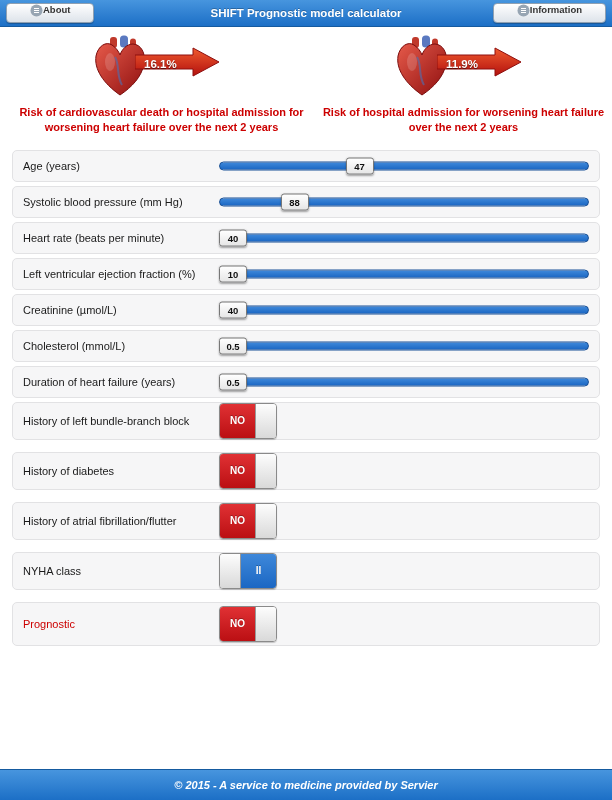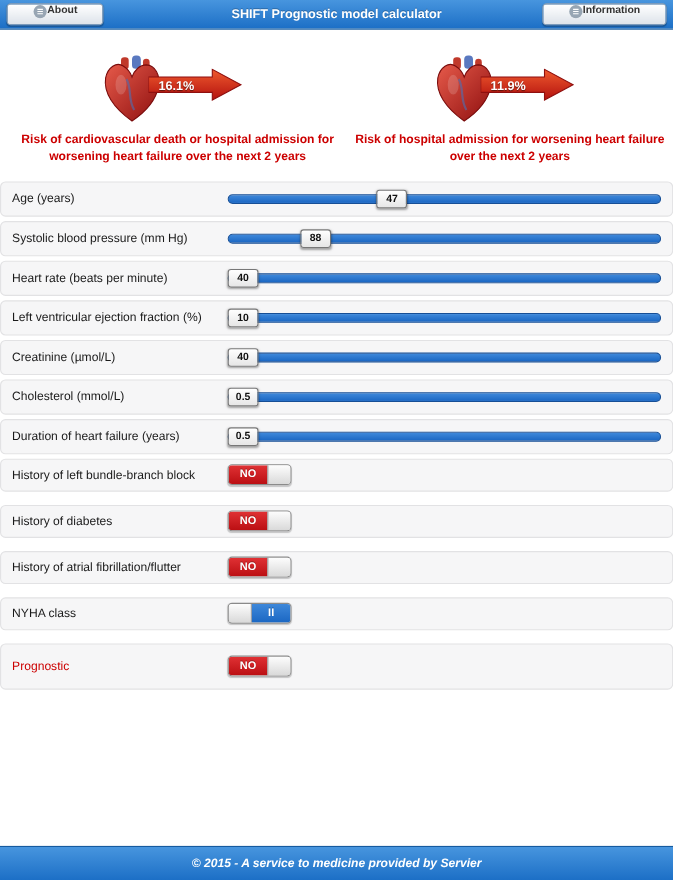--- a/index.html
+++ b/index.html
@@ -36,36 +36,36 @@
     height: 20px;
     padding: 0 23px;
     display: flex; gap: 0;
     font-size: 9.5px; font-weight: bold; color: #333;
     box-shadow: 0 1px 1px rgba(0,0,0,.25);
     cursor: pointer;
     z-index: 1;
   }
 
   
-  .risk-section { display: flex; padding: 19px 4px 6px; }
+  .risk-section { display: flex; padding: 4px 4px 6px; }
   .risk-col { flex: 1; display: flex; flex-direction: column; align-items: center; }
   .heart-arrow { display: flex; align-items: center; height: 72px; }
   .arrow { position: relative; margin-left: -16px; margin-top: -6px; }
   .arrow .pct {
     position: absolute; left: 9px; top: 50%; transform: translateY(-50%);
     color: #fff; font-weight: bold; font-size: 11.5px;
     text-shadow: 0 1px 1px rgba(0,0,0,.55);
   }
   .risk-text {
     color: #cc0000; font-size: 11px; font-weight: bold;
     text-align: center; max-width: 300px; line-height: 1.4; margin-top: 2px; margin-left: 13px;
   }
 
   
-  .rows { padding: 8px 0 0; }
+  .rows { padding: 8px 12px 0; }
   .row {
     display: flex; align-items: center;
     min-height: 30px;
     background: #f6f6f7;
     border: 1px solid #e2e2e4;
     border-radius: 5px;
     padding: 0 10px;
     margin-bottom: 4px;
   }
   .row-label { width: 196px; flex: none; font-size: 11px; color: #1a1a1a; }
@@ -87,21 +87,21 @@
     border-radius: 3px;
     box-shadow: 0 1px 2px rgba(0,0,0,.35);
     display: flex; align-items: center; justify-content: center;
     font-size: 9.5px; font-weight: bold; color: #111;
     cursor: pointer;
   }
 
   
   .trow { margin-bottom: 12px; }
   .toggle {
-    position: relative; width: 58px; height: 19px; flex: none;
+    position: relative; width: 58px; height: 36px; flex: none;
     border-radius: 4px; border: 1px solid #8a8a8a;
     overflow: hidden; display: flex; cursor: pointer;
     box-shadow: 0 1px 1px rgba(0,0,0,.2);
   }
   .toggle .seg {
     flex: 1; display: flex; align-items: center; justify-content: center;
     color: #fff; font-size: 10px; font-weight: bold;
     text-shadow: 0 -1px 0 rgba(0,0,0,.3);
   }
   .seg-red  { background: linear-gradient(#e03134, #bb0f13); }

